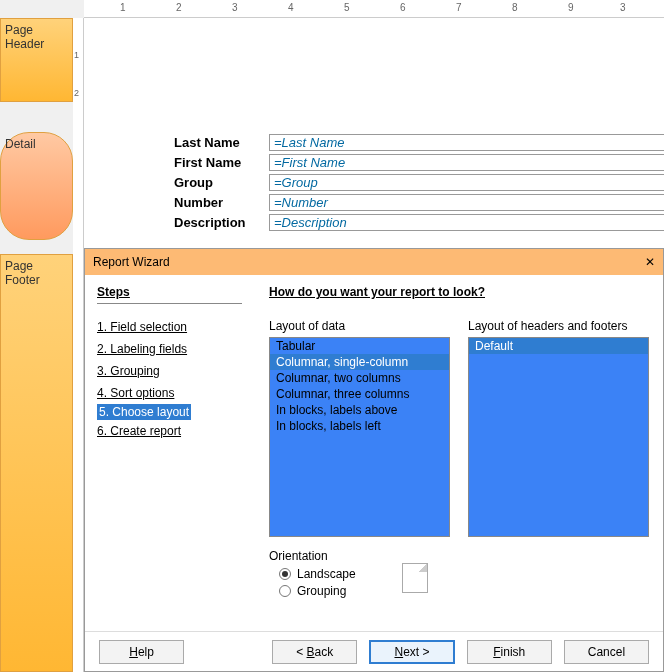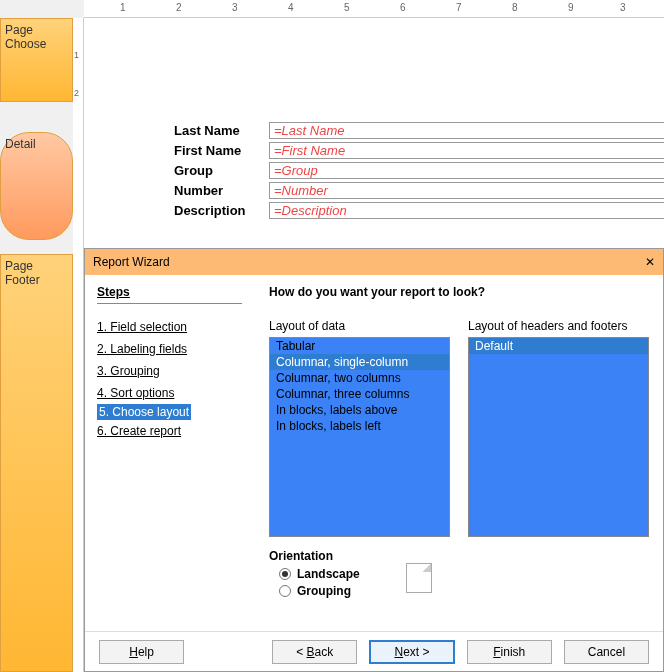--- a/index.html
+++ b/index.html
@@ -10,65 +10,65 @@
 .sec-header { top: 18px; height: 84px; background: linear-gradient(#ffd27a,#ffb733); }
 .sec-detail { top: 132px; height: 108px; background: linear-gradient(#ffc9a3,#ff9a5e); border-radius: 29px; }
 .sec-footer { top: 254px; height: 418px; background: linear-gradient(#ffd27a,#ffb733); }
 
 .ruler-h { position: absolute; left: 84px; top: 0; right: 0; height: 18px; background: #fff; border-bottom: 1px solid #ccc; }
 .ruler-h .tick { position: absolute; top: 2px; font-size: 10px; color: #666; }
 .ruler-v { position: absolute; left: 73px; top: 18px; width: 11px; bottom: 0; background: #fff; border-right: 1px solid #ccc; }
 .ruler-v .vt { position: absolute; left: 1px; font-size: 9px; color: #666; }
 
 .canvas { position: absolute; left: 84px; top: 18px; right: 0; bottom: 0; background: #fff; }
-.detail-area { position: absolute; top: 102px; left: 90px; right: 0; }
+.detail-area { position: absolute; top: 114px; left: 90px; right: 0; }
 .field-row { display: flex; height: 20px; align-items: center; }
 .field-label { width: 95px; font-weight: bold; color: #000; font-size: 13px; }
-.field-placeholder { flex: 1; border: 1px solid #999; border-right: none; padding: 0 4px; color: #ef4444; font-style: italic; font-size: 13px; background: #fff; }
+.field-placeholder { flex: 1; border: 1px solid #999; border-right: none; padding: 0 4px; color: #0369a1; font-style: italic; font-size: 13px; background: #fff; }
 
 .dialog { position: absolute; left: 84px; top: 248px; width: 580px; height: 424px; background: #fff; border: 1px solid #999; }
 .dlg-title { display: flex; justify-content: space-between; align-items: center; height: 26px; padding: 0 8px; background: #fdba74; }
 .dlg-title span { font-size: 12px; }
 .close-icon { font-size: 16px; font-family: Arial; cursor: pointer; }
 
 .dlg-body { display: flex; height: 356px; }
 .steps-pane { width: 170px; padding: 10px 12px; border-right: 1px solid #fff; text-decoration: underline; }
 .steps-title { font-weight: bold; text-decoration: underline; border-bottom: 1px solid #888; padding-bottom: 4px; margin-bottom: 12px; }
 .step { padding: 4px 0; cursor: pointer; }
 .step.sel { background: #2f7dd1; color: #fff; display: inline-block; padding: 1px 2px; }
 
 .main-pane { flex: 1; padding: 10px 14px; }
-.main-q { font-weight: bold; margin-bottom: 20px; }
+.main-q { font-weight: bold; margin-bottom: 20px; text-decoration: underline; }
 .two-col { display: flex; gap: 18px; }
 .col { flex: 1; }
 .col-label { margin-bottom: 4px; }
 .listbox { border: 1px solid #888; height: 200px; background: #3b82f6; overflow: hidden; }
 .list-item { padding: 1px 6px; cursor: pointer; }
 .list-item.sel { background: #2f7dd1; color: #fff; }
 
-.orientation { margin-top: 12px; display: flex; align-items: flex-start; gap: 46px; font-weight: bold; }
+.orientation { margin-top: 12px; display: flex; align-items: flex-start; gap: 46px; }
 .orient-opts .grp-label { margin-bottom: 4px; }
 .radio-row { display: flex; align-items: center; gap: 6px; margin: 3px 0 3px 10px; }
 .radio { width: 12px; height: 12px; border: 1px solid #777; border-radius: 50%; display: inline-flex; align-items: center; justify-content: center; }
 .radio.checked::after { content: ""; width: 6px; height: 6px; background: #333; border-radius: 50%; }
 .page-icon { width: 26px; height: 30px; border: 1px solid #aaa; position: relative; background: #fff; margin-top: 14px; }
 .page-icon::before { content: ""; position: absolute; top: 0; right: 0; width: 8px; height: 8px; background: linear-gradient(135deg,#fff 50%,#ccc 50%); }
 
 .dlg-buttons { display: flex; gap: 12px; padding: 8px 14px; justify-content: flex-start; border-top: 1px solid #ddd; }
 .btn { width: 94px; height: 24px; border: 1px solid #aaa; background: #f3f3f3; display: inline-flex; align-items: center; justify-content: center; cursor: pointer; }
 .btn.primary { border: 2px solid #2f7dd1; background: #eaf3fc; }
 .btn .u { text-decoration: underline; }
 .spacer { flex: 0 0 64px; }
 </style>
 </head>
 <body>
 
 <div class="designer">
 
-  <div class="section-label sec-header"><span>Page Choose</span></div>
+  <div class="section-label sec-header"><span>Page Header</span></div>
   <div class="section-label sec-detail"><span>Detail</span></div>
   <div class="section-label sec-footer"><span>Page Footer</span></div>
 
   <div class="ruler-h">
     <span class="tick" style="left:36px">1</span>
     <span class="tick" style="left:92px">2</span>
     <span class="tick" style="left:148px">3</span>
     <span class="tick" style="left:204px">4</span>
     <span class="tick" style="left:260px">5</span>
     <span class="tick" style="left:316px">6</span>

